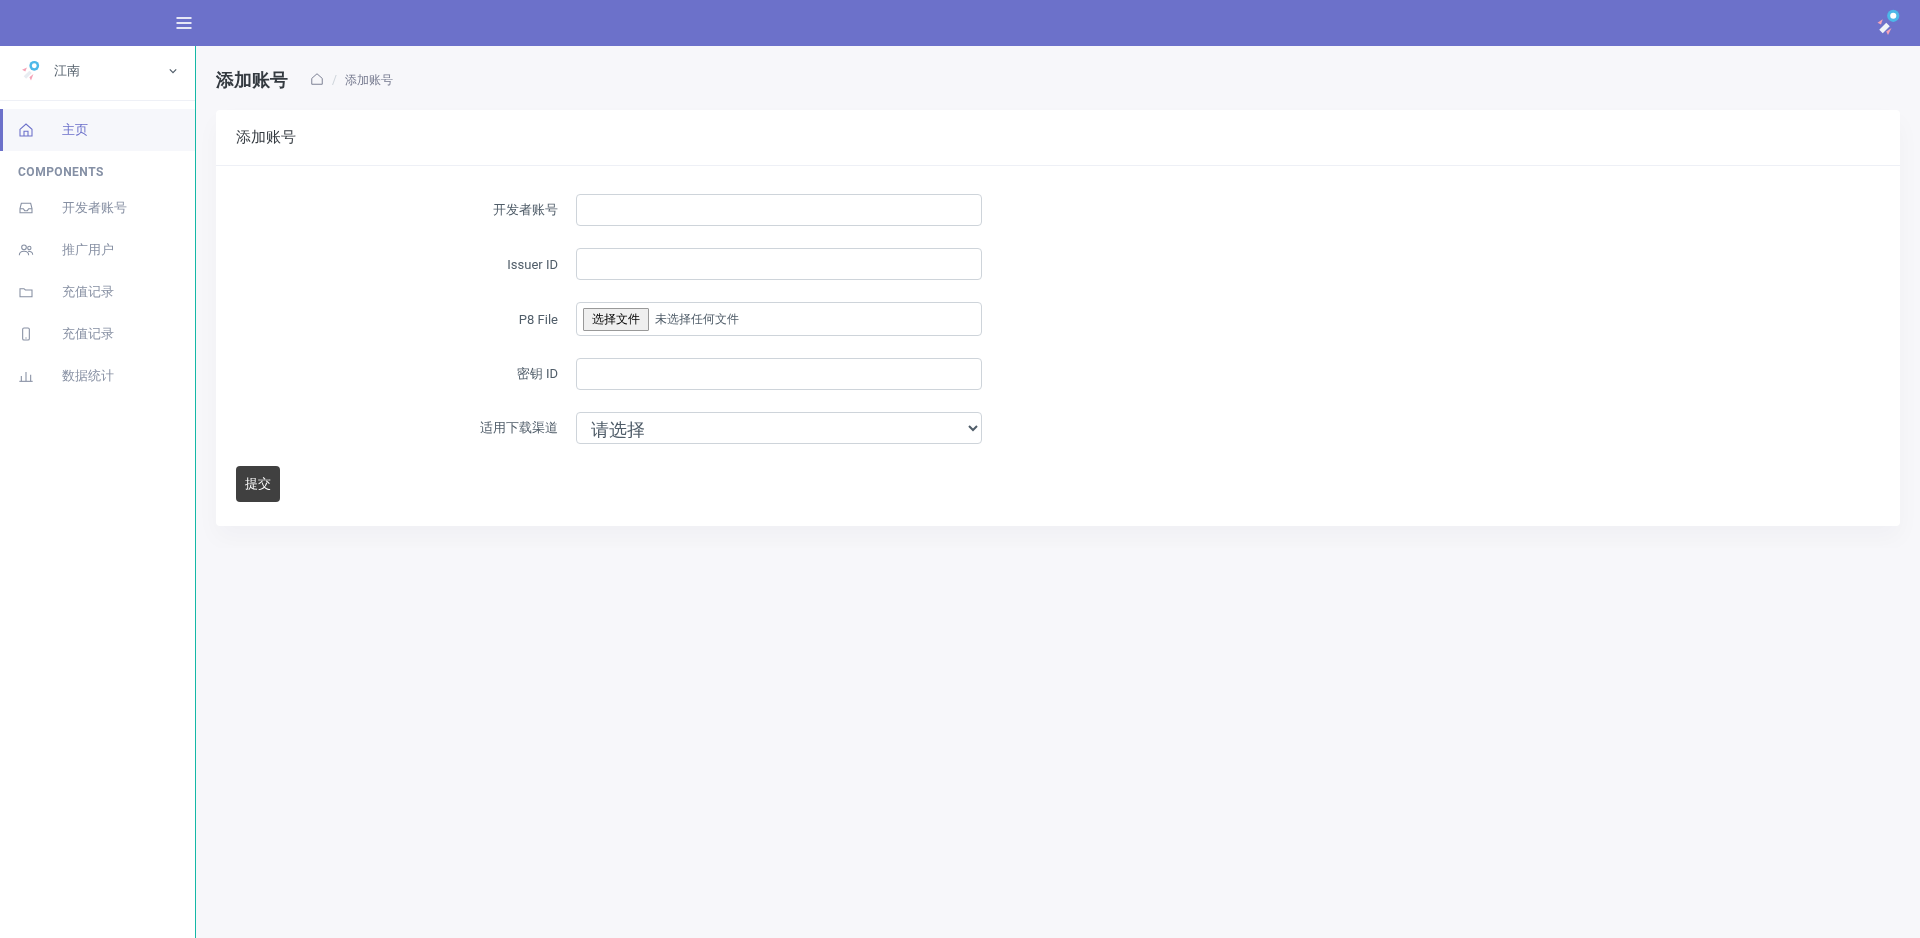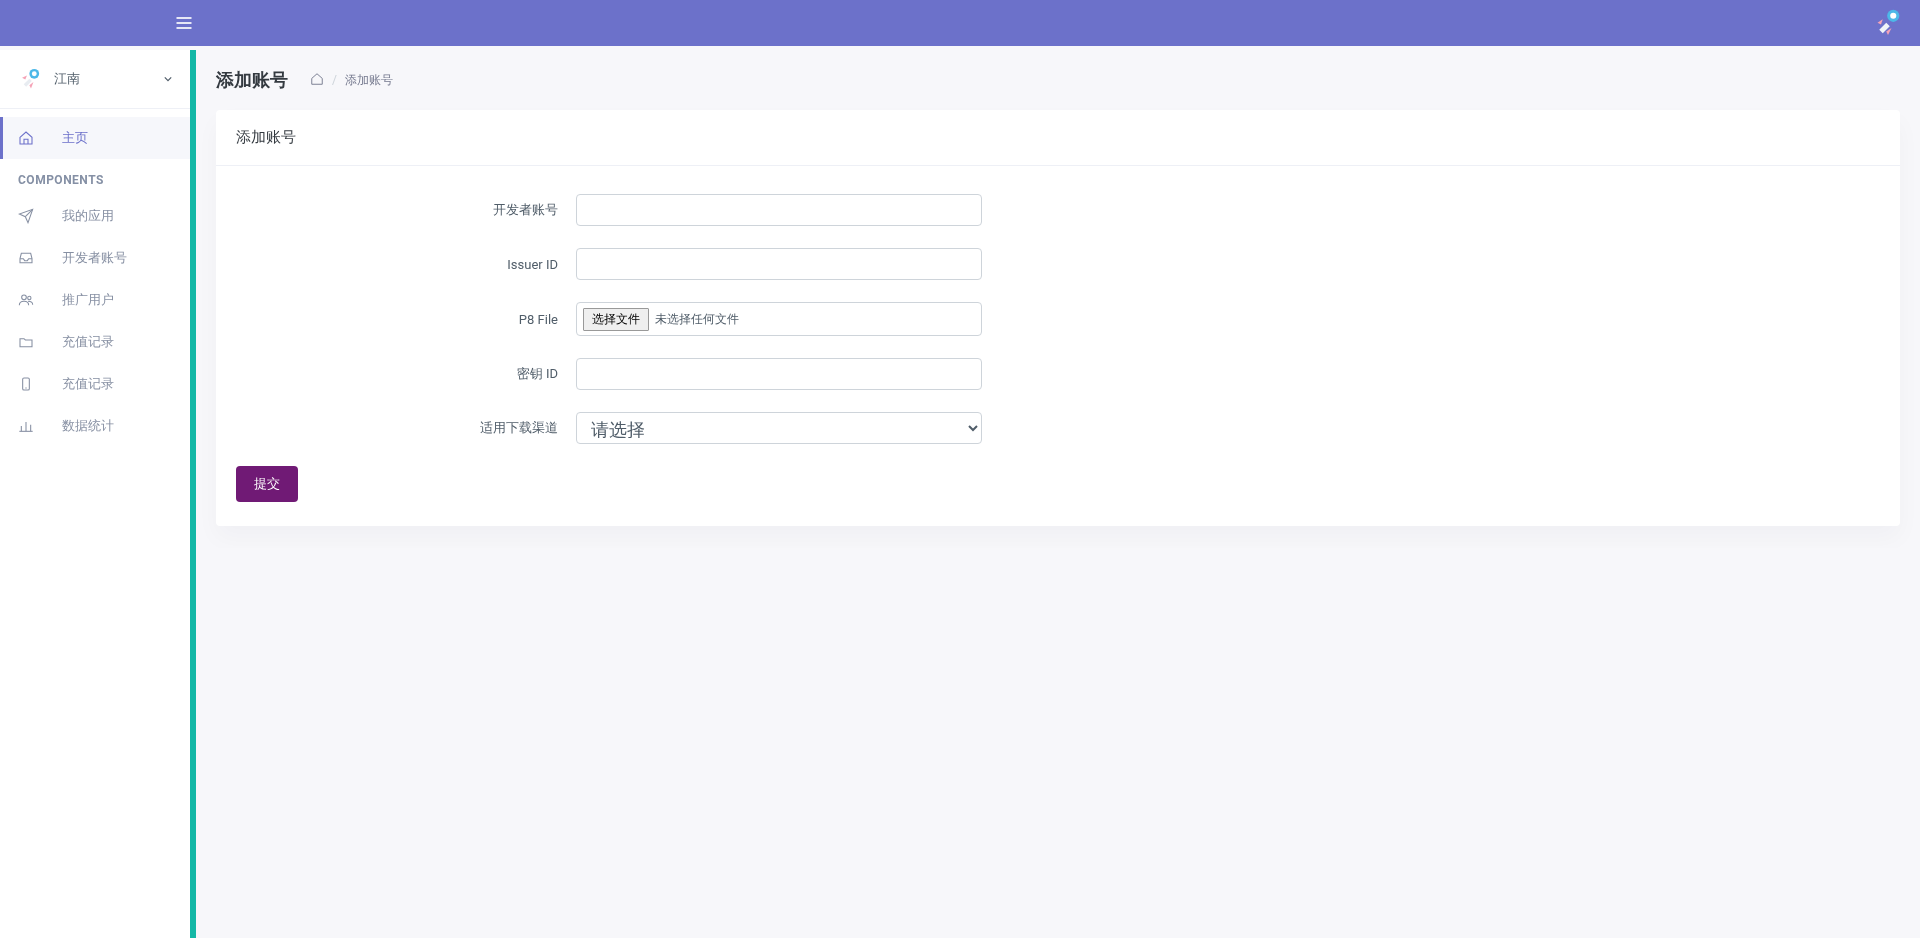--- a/index.html
+++ b/index.html
@@ -47,26 +47,26 @@
 .top-right {
   display: flex;
   align-items: center;
 }
 .rocket-icon-top svg {
   width: 28px;
   height: 28px;
 }
 .sidebar {
   position: fixed;
-  top: 50px;
+  top: 42px;
   left: 0;
   bottom: 0;
   width: 196px;
   background: #fff;
-  border-right: 6px solid #14b8a6;
+  border-right: 1px solid #14b8a6;
   z-index: 50;
 }
 .user-section {
   padding: 14px 18px;
   border-bottom: 1px solid #eef0f6;
   display: flex;
   align-items: center;
   justify-content: space-between;
   cursor: pointer;
 }
@@ -209,22 +209,22 @@
 }
 .file-text {
   font-size: 12px;
   color: #505d69;
 }
 select.form-control {
   height: 32px;
 }
 .btn-submit {
   display: inline-block;
-  padding: 9px 18px;
-  background: #701a75;
+  padding: 9px 9px;
+  background: #404040;
   color: #fff;
   font-size: 13px;
   border: none;
   border-radius: 4px;
   cursor: pointer;
 }
 </style>
 </head>
 <body>
 
@@ -274,27 +274,20 @@
     <li class="nav-item active">
       <svg viewBox="0 0 24 24" fill="none" stroke="currentColor" stroke-width="1.6">
         <path d="M3 11 L12 3 L21 11 V21 H3 Z"></path>
         <path d="M9 21 V14 H15 V21"></path>
       </svg>
       <span>主页</span>
     </li>
 
     <li class="nav-section-title">COMPONENTS</li>
 
-    <li class="nav-item">
-      <svg viewBox="0 0 24 24" fill="none" stroke="currentColor" stroke-width="1.6">
-        <path d="M22 2 L11 13"></path>
-          <path d="M22 2 L15 22 L11 13 L2 9 Z"></path>
-      </svg>
-      <span>我的应用</span>
-    </li>
 
     <li class="nav-item">
       <svg viewBox="0 0 24 24" fill="none" stroke="currentColor" stroke-width="1.6">
         <path d="M3 13 H8 L10 16 H14 L16 13 H21"></path>
         <path d="M5 5 H19 L21 13 V19 H3 V13 Z"></path>
       </svg>
       <span>开发者账号</span>
     </li>
 
     <li class="nav-item">

